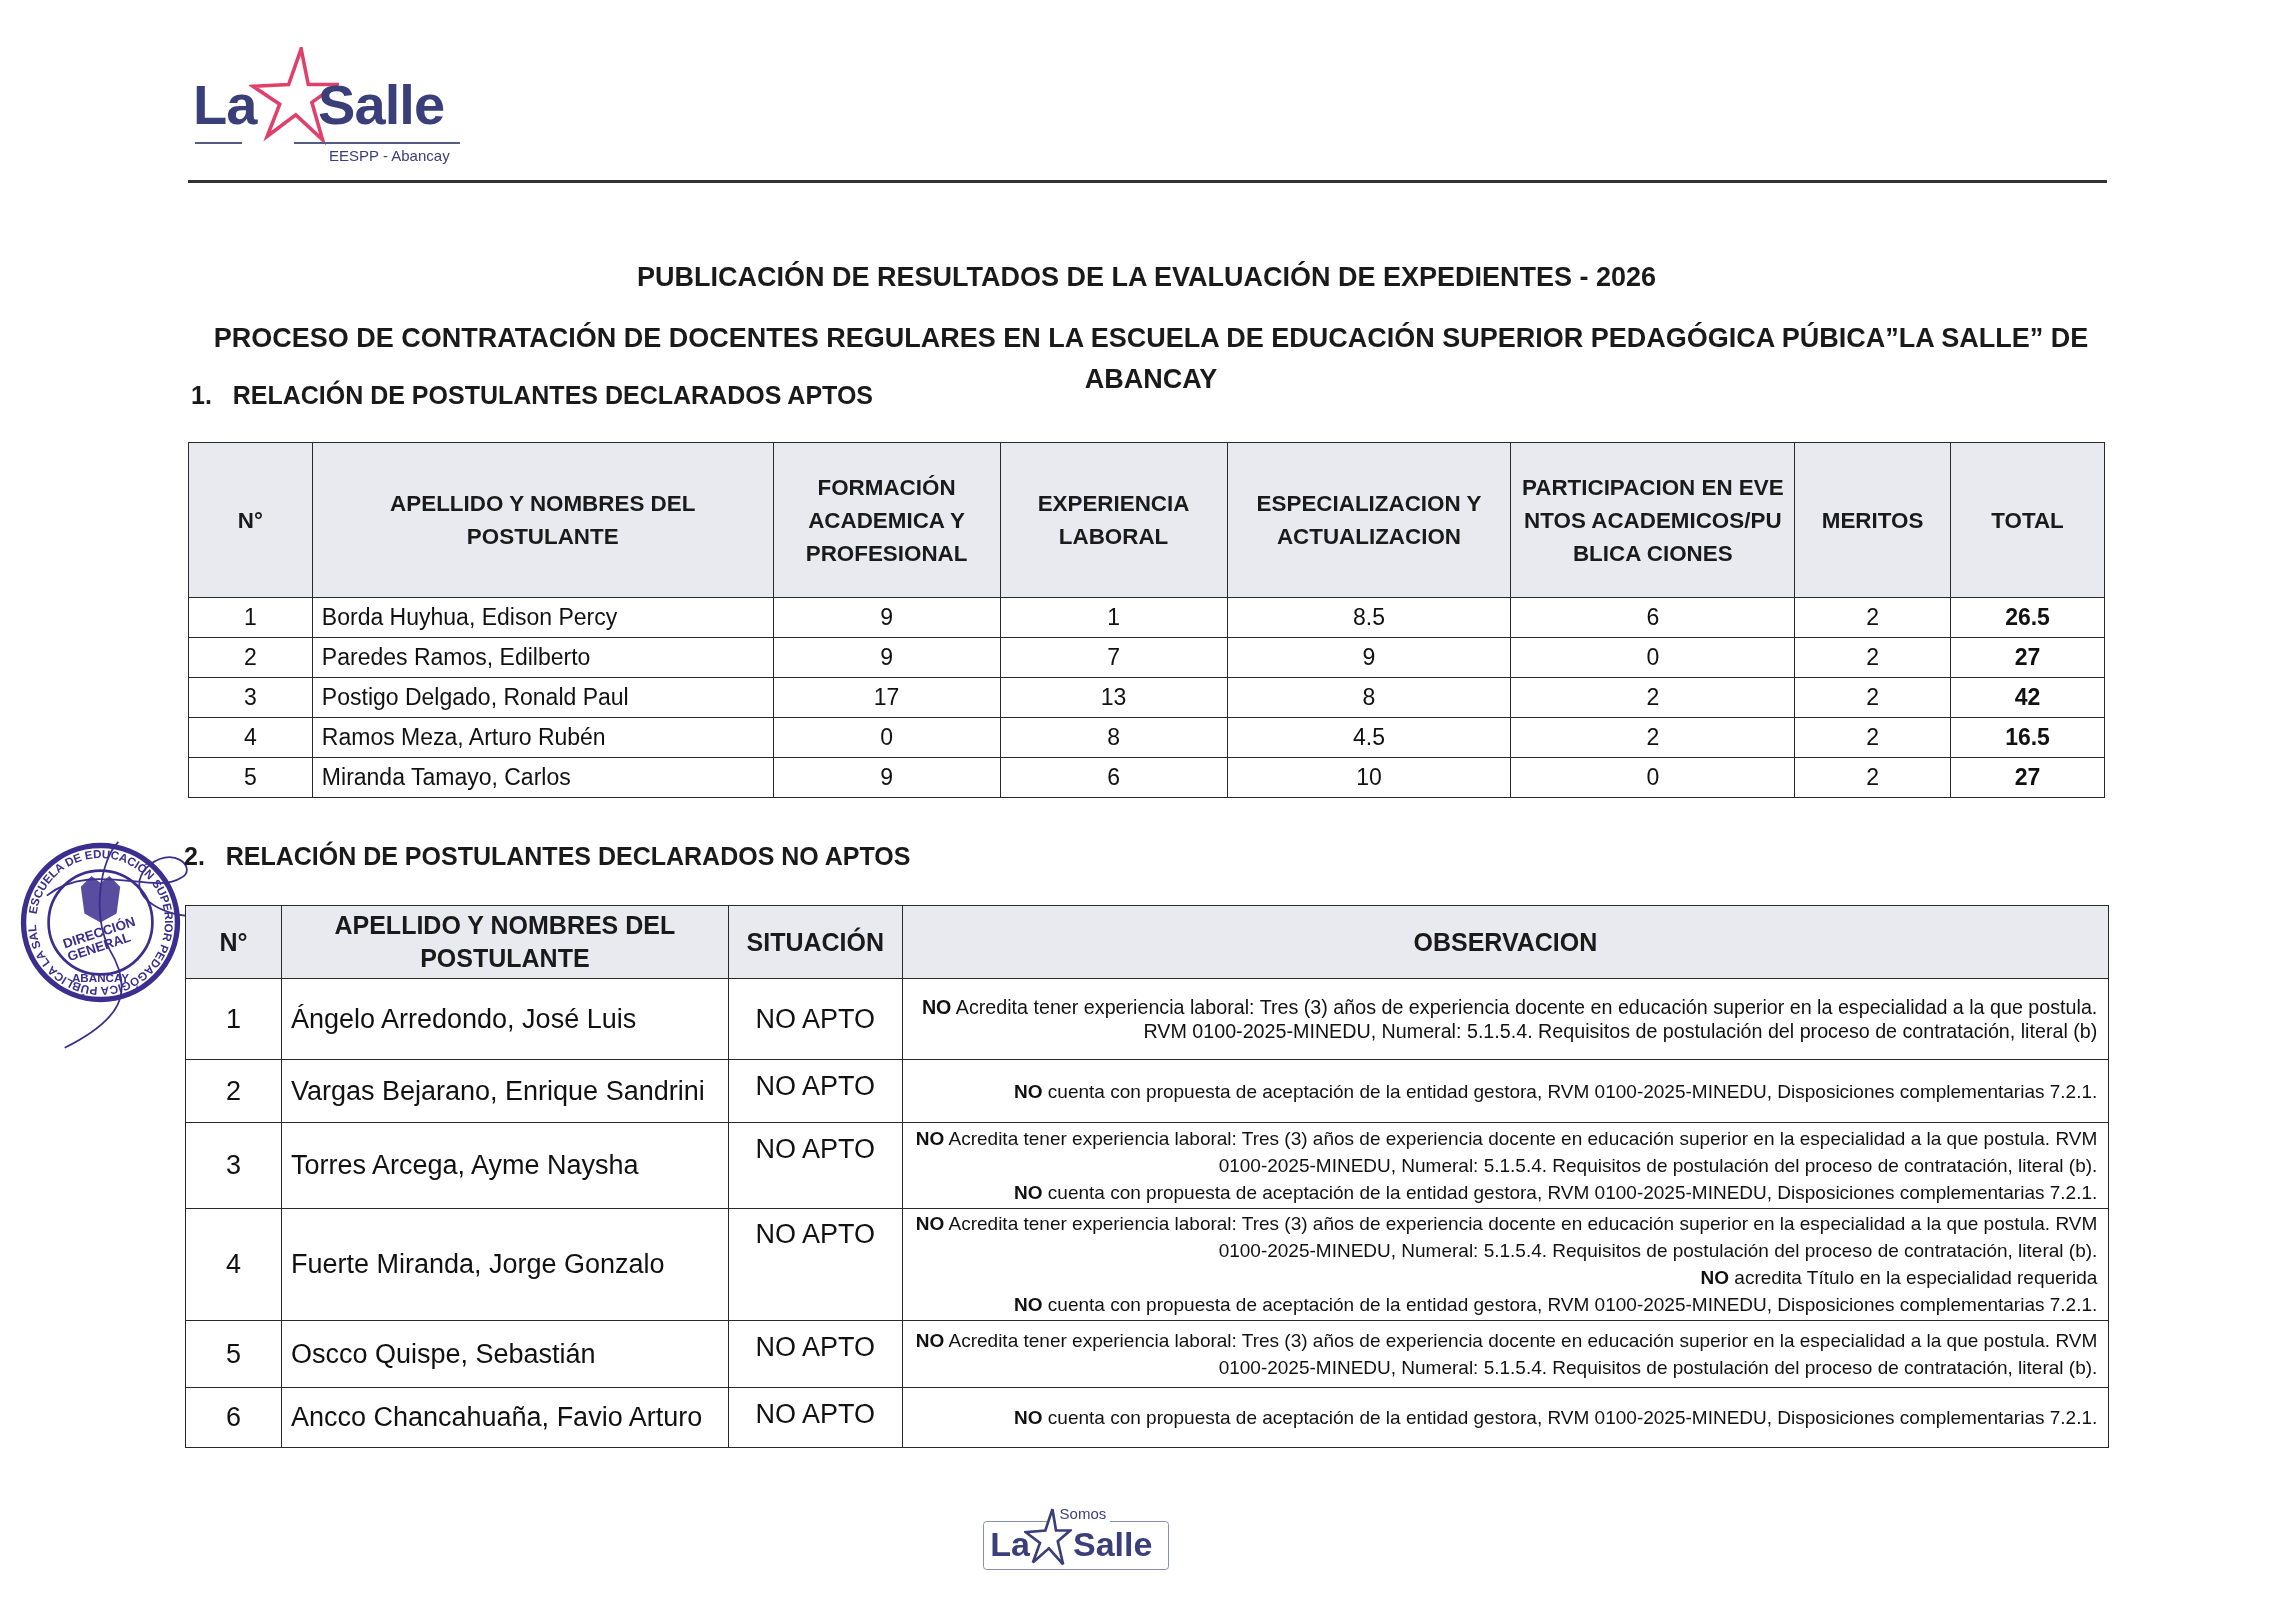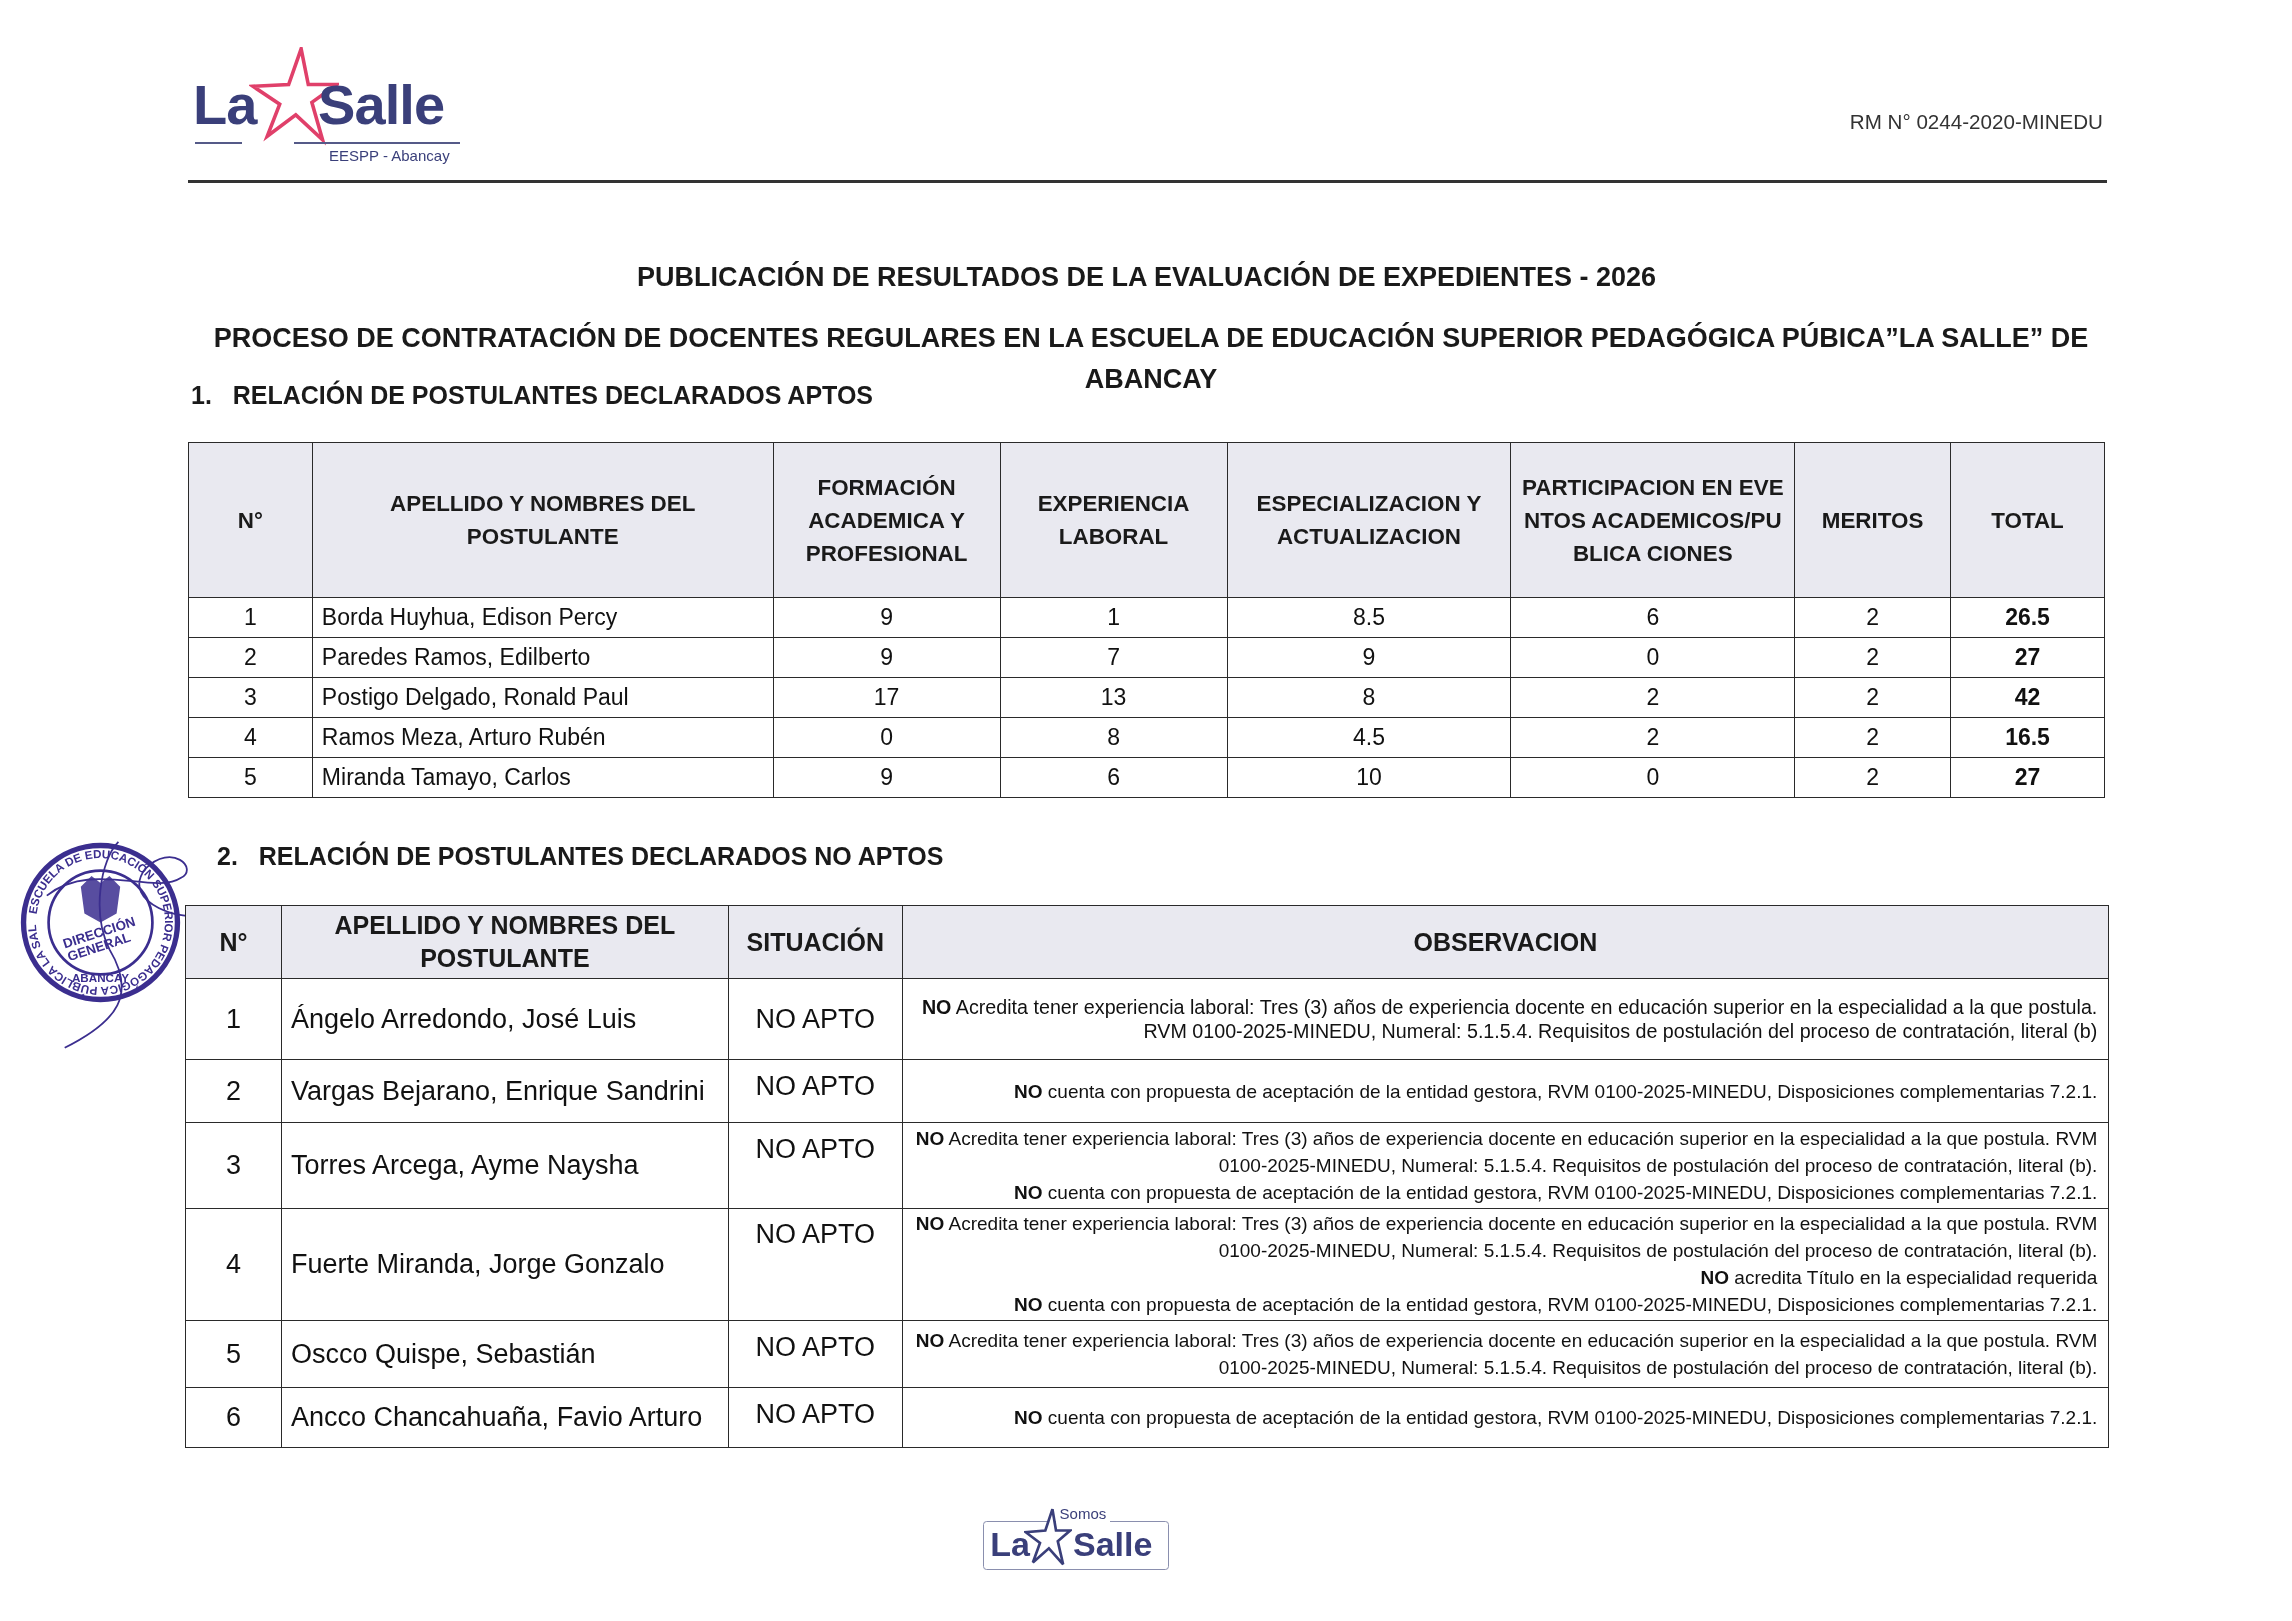--- a/index.html
+++ b/index.html
@@ -20,21 +20,21 @@
   .inst .name { font-weight:bold; color:#222; }
   .inst .rm { color:#333; }
   .hrule { left:188px; top:180px; width:1919px; height:2.7px; background:#333; }
 
   .title { left:0; width:2293px; text-align:center; font-weight:bold; font-size:27px; color:#1a1a1a;margin-top:44px; }
   .t1 { top:218px; }
   .t2 { top:274px; left:197px; width:1908px; line-height:41px; }
 
   .section { left:191px; font-weight:bold; font-size:25px; color:#1a1a1a; }
   .s1 { top:381px; }
-  .s2 { top:842px; left:184px;margin-left:33px; }
+  .s2 { top:842px; left:184px; }
 
   table { border-collapse:collapse; position:absolute; }
   td, th { border:1.8px solid #2a2a2a; padding:0; }
   th { background:#e9e9f0; font-weight:bold; font-size:22.4px; line-height:33px; text-align:center; color:#1a1a1a; }
 
   #t1 { left:188px; top:442px; width:1917px; }
   #t1 th { height:134px; }
   #t1 td { height:39px; font-size:23px; text-align:center; }
   #t1 td.nm { text-align:left; padding-left:9px; }
   #t1 td.tot { font-weight:bold; }
@@ -67,21 +67,20 @@
   <svg class="star" viewBox="0 0 100 112">
     <polygon points="58,2 66,42 98,42 70,62 82,104 52,76 20,100 34,64 4,44 44,42" fill="none" stroke="#e0406a" stroke-width="4" stroke-linejoin="miter"></polygon>
   </svg>
   <span class="salle">Salle</span>
   <div class="line1"></div>
   <div class="line2"></div>
   <span class="sub">EESPP - Abancay</span>
 </div>
 
 <div class="abs inst">
-  <div class="rm">RM N° 0244-2020-MINEDU</div>
 </div>
 <div class="abs hrule"></div>
 
 <div class="abs title t1">PUBLICACIÓN DE RESULTADOS DE LA EVALUACIÓN DE EXPEDIENTES - 2026</div>
 <div class="abs title t2">PROCESO DE CONTRATACIÓN DE DOCENTES REGULARES EN LA ESCUELA DE EDUCACIÓN SUPERIOR PEDAGÓGICA PÚBICA”LA SALLE” DE ABANCAY</div>
 
 <div class="abs section s1" style="white-space:pre;">1.   RELACIÓN DE POSTULANTES DECLARADOS APTOS</div>
 
 <table id="t1">
   <colgroup>

